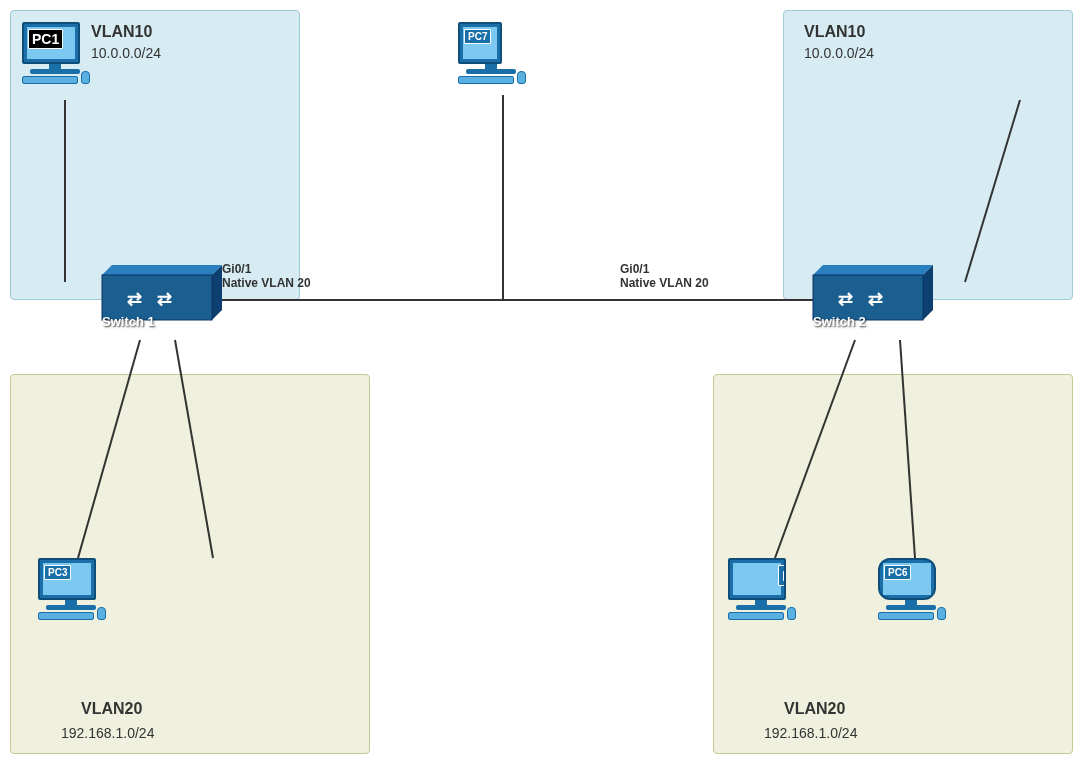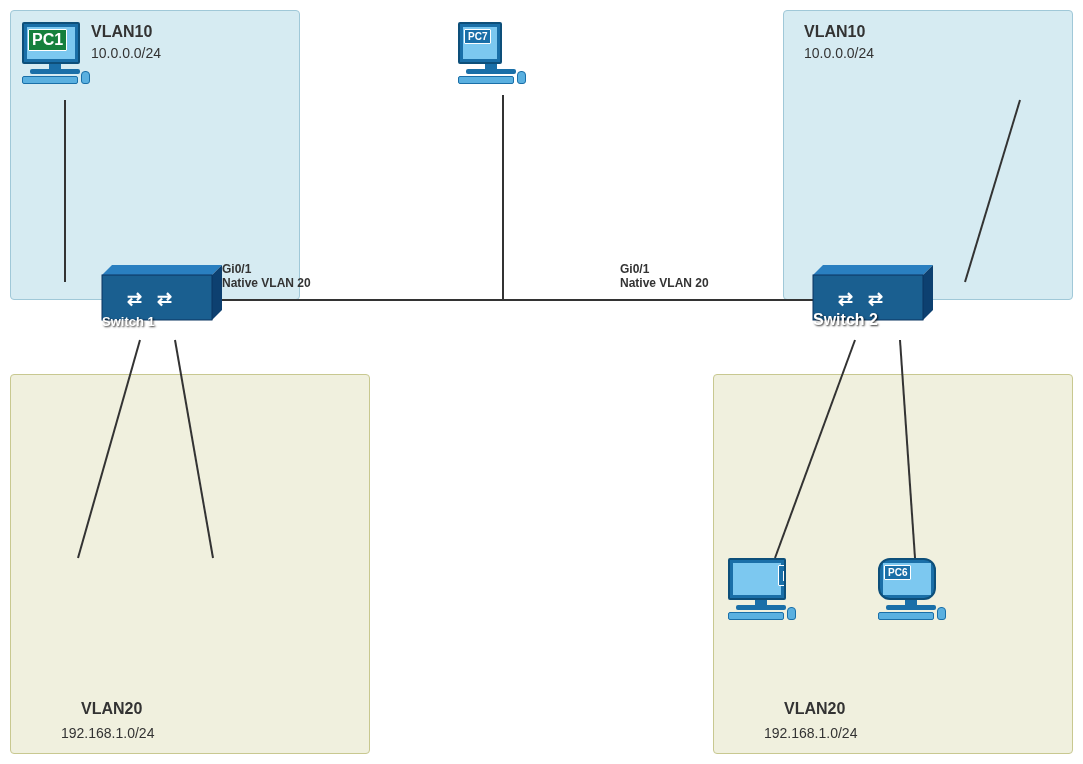--- a/index.html
+++ b/index.html
@@ -151,21 +151,21 @@
 
     <line x1="855" y1="340" x2="775" y2="558" stroke="#333" stroke-width="2"></line>
 
     <line x1="900" y1="340" x2="915" y2="558" stroke="#333" stroke-width="2"></line>
   </svg>
 
   <div class="pc-icon" style="position:absolute; top:22px; left:22px;">
     <div class="pc-body" style="position:relative; width:66px;">
       <div class="pc-screen" style="width:58px; height:42px; background:#1a6fa8; border:2px solid #0d4f7a; border-radius:2px; position:relative;">
         <div style="position:absolute;top:3px;left:3px;right:3px;bottom:3px;background:#7cc8f0;"></div>
-        <span style="position:absolute;top:5px;left:4px;font-size:16px;font-weight:bold;color:white;background:#15803d;padding:1px 3px;border:1px solid white;border-radius:1px;">PC1</span>
+        <span style="position:absolute;top:5px;left:4px;font-size:14px;font-weight:bold;color:white;background:#000000;padding:1px 3px;border:1px solid white;border-radius:1px;">PC1</span>
       </div>
       <div style="width:12px;height:5px;background:#1a6fa8;margin:0 auto;"></div>
       <div style="width:50px;height:5px;background:#1a6fa8;margin:0 auto;border-radius:2px;"></div>
       <div style="position:relative;">
         <div style="width:56px;height:8px;background:#5ab0e0;border:1px solid #1a6fa8;border-radius:2px;margin-top:2px;"></div>
         <div style="position:absolute;right:-2px;bottom:0;width:9px;height:13px;background:#5ab0e0;border:1px solid #1a6fa8;border-radius:4px 4px 3px 3px;"></div>
       </div>
     </div>
   </div>
 
@@ -178,20 +178,34 @@
       <div style="width:12px;height:5px;background:#1a6fa8;margin:0 auto;"></div>
       <div style="width:50px;height:5px;background:#1a6fa8;margin:0 auto;border-radius:2px;"></div>
       <div style="position:relative;">
         <div style="width:56px;height:8px;background:#5ab0e0;border:1px solid #1a6fa8;border-radius:2px;margin-top:2px;"></div>
         <div style="position:absolute;right:-2px;bottom:0;width:9px;height:13px;background:#5ab0e0;border:1px solid #1a6fa8;border-radius:4px 4px 3px 3px;"></div>
       </div>
     </div>
   </div>
 
 
+  <div class="pc-icon" style="position:absolute; top:558px; left:38px;">
+    <div class="pc-body" style="position:relative; width:66px;">
+      <div class="pc-screen" style="width:58px; height:42px; background:#1a6fa8; border:2px solid #0d4f7a; border-radius:2px; position:relative;">
+        <div style="position:absolute;top:3px;left:3px;right:3px;bottom:3px;background:#7cc8f0;"></div>
+        <span style="position:absolute;top:5px;left:4px;font-size:10px;font-weight:bold;color:white;background:#1a6fa8;padding:1px 3px;border:1px solid white;border-radius:1px;">PC3</span>
+      </div>
+      <div style="width:12px;height:5px;background:#1a6fa8;margin:0 auto;"></div>
+      <div style="width:50px;height:5px;background:#1a6fa8;margin:0 auto;border-radius:2px;"></div>
+      <div style="position:relative;">
+        <div style="width:56px;height:8px;background:#5ab0e0;border:1px solid #1a6fa8;border-radius:2px;margin-top:2px;"></div>
+        <div style="position:absolute;right:-2px;bottom:0;width:9px;height:13px;background:#5ab0e0;border:1px solid #1a6fa8;border-radius:4px 4px 3px 3px;"></div>
+      </div>
+    </div>
+  </div>
 
 
   <div class="pc-icon" style="position:absolute; top:558px; left:728px;">
     <div class="pc-body" style="position:relative; width:66px;">
       <div class="pc-screen" style="width:58px; height:42px; background:#1a6fa8; border:2px solid #0d4f7a; border-radius:2px; position:relative;">
         <div style="position:absolute;top:3px;left:3px;right:3px;bottom:3px;background:#7cc8f0;"></div>
         <span style="position:absolute;top:5px;left:4px;font-size:15px;font-weight:bold;color:white;background:#1a6fa8;padding:1px 3px;border:1px solid white;border-radius:1px;margin-left:44px;">PC5</span>
       </div>
       <div style="width:12px;height:5px;background:#1a6fa8;margin:0 auto;"></div>
       <div style="width:50px;height:5px;background:#1a6fa8;margin:0 auto;border-radius:2px;"></div>
@@ -233,21 +247,21 @@
 
   <div style="position:absolute; top:255px; left:803px;">
     <svg width="130" height="75" viewBox="0 0 130 75">
       <polygon points="10,20 120,20 130,10 20,10" fill="#2a7fc0"></polygon>
       <rect x="10" y="20" width="110" height="45" fill="#1a5f90"></rect>
       <polygon points="120,20 130,10 130,55 120,65" fill="#0d4070"></polygon>
       <rect x="10" y="20" width="110" height="45" fill="none" stroke="#0a3560" stroke-width="1"></rect>
       <text x="35" y="50" font-size="18" fill="white" font-weight="bold">⇄</text>
       <text x="65" y="50" font-size="18" fill="white" font-weight="bold">⇄</text>
     </svg>
-    <div style="position:absolute; bottom:5px; left:10px; font-size:16px; font-weight:bold; color:white; text-shadow: 1px 1px 2px rgba(0,0,0,0.8);">Switch 2</div>
+    <div style="position:absolute; bottom:5px; left:10px; font-size:13px; font-weight:bold; color:white; text-shadow: 1px 1px 2px rgba(0,0,0,0.8);">Switch 2</div>
   </div>
 
   <div style="position:absolute; top:262px; left:222px;">
     <div style="font-size:12px; font-weight:bold; color:#333;">Gi0/1</div>
     <div style="font-size:12px; font-weight:bold; color:#333;">Native VLAN 20</div>
   </div>
 
   <div style="position:absolute; top:262px; left:620px;">
     <div style="font-size:12px; font-weight:bold; color:#333;">Gi0/1</div>
     <div style="font-size:12px; font-weight:bold; color:#333;">Native VLAN 20</div>

